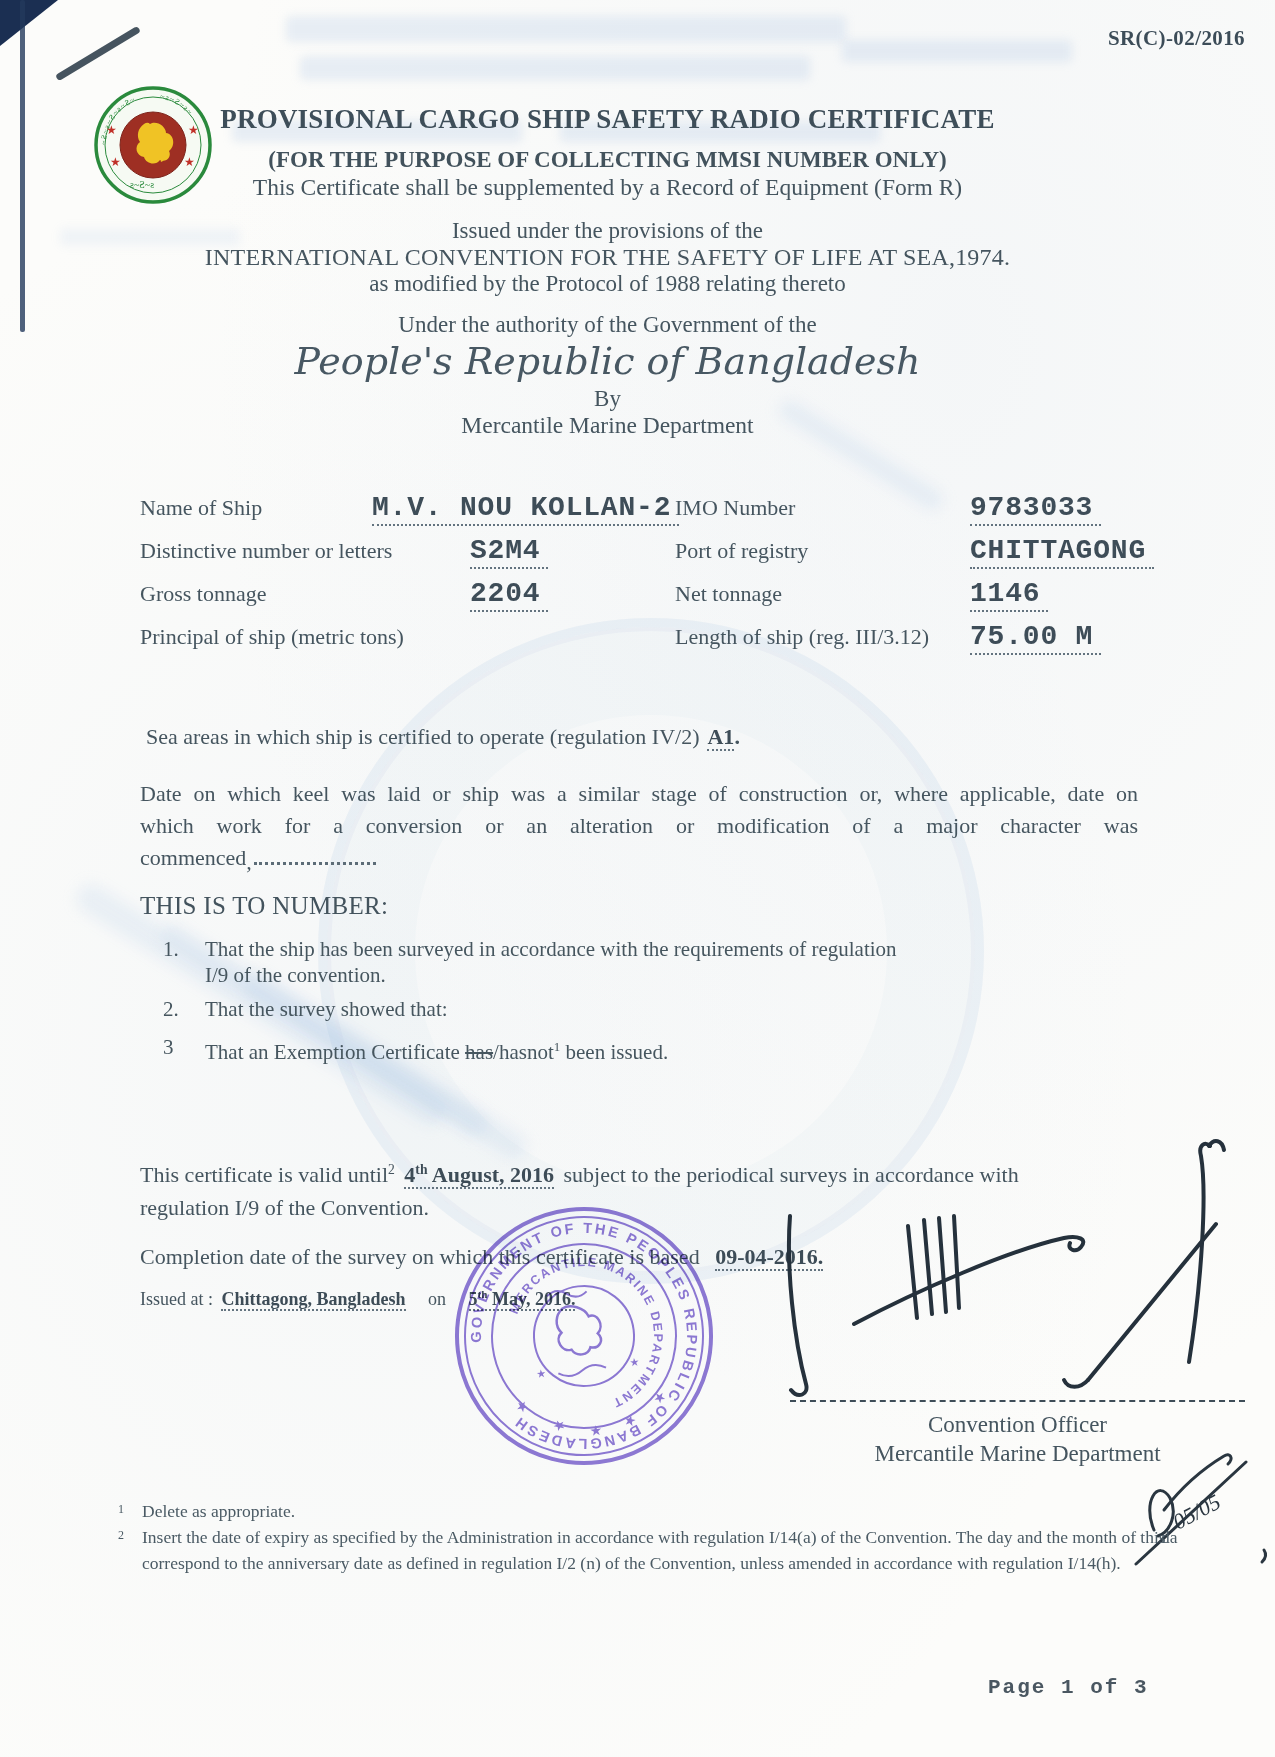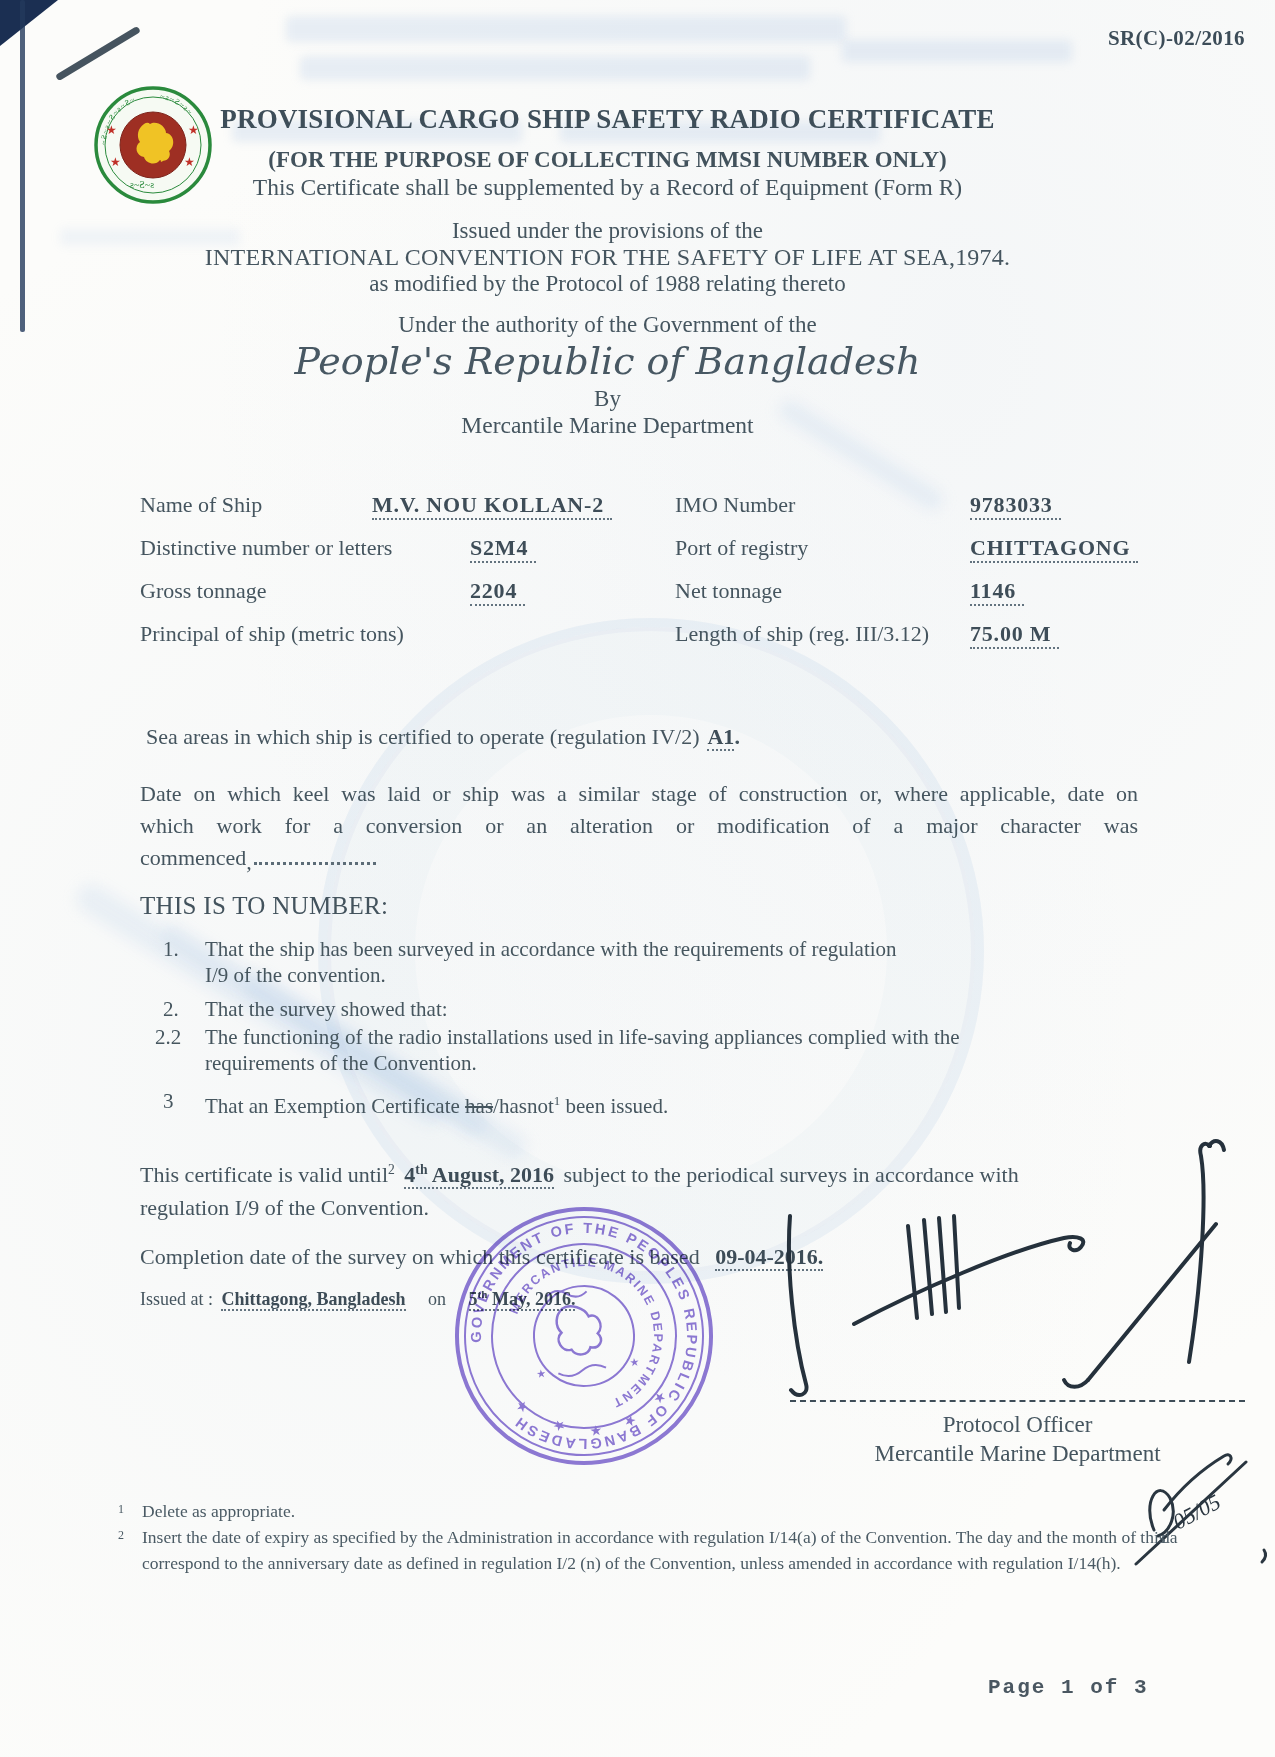--- a/index.html
+++ b/index.html
@@ -38,21 +38,21 @@
   .h-dept{font-size:23.5px;}
   .logo{position:absolute;left:92px;top:84px;width:122px;height:122px;}
 
   
   .details{position:absolute;left:140px;top:492px;width:1005px;}
   .drow{display:flex;align-items:baseline;height:43px;}
   .dl-label{width:330px;font-size:22px;flex:none;}
   .dl-value{width:205px;flex:none;}
   .dr-label{width:295px;font-size:22px;flex:none;}
   .dr-value{flex:1;}
-  .val{font-family:Liberation Serif, serif;font-weight:bold;font-size:22px;letter-spacing:.8px;color:#3e4d58;border-bottom:2px dotted #63737f;padding-right:8px;padding-bottom:1px;white-space:nowrap;margin-top:44px;}
+  .val{font-family:Liberation Mono, monospace;font-weight:bold;font-size:28px;letter-spacing:.8px;color:#3e4d58;border-bottom:2px dotted #63737f;padding-right:8px;padding-bottom:1px;white-space:nowrap;margin-top:44px;}
   .val:empty{border-bottom:none;padding:0;}
 
   .sea{position:absolute;left:146px;top:724px;font-size:22px;}
   .sea-val{font-weight:bold;border-bottom:2px dotted #63737f;margin-left:8px;color:#3e4d58;}
   .sea-dot{font-weight:bold;}
 
   .keel{position:absolute;left:140px;top:778px;width:998px;font-size:22px;line-height:32px;}
   .jline{text-align:justify;text-align-last:justify;}
   .dotted-blank{display:inline-block;width:122px;border-bottom:3px dotted #5c6c77;height:16px;vertical-align:baseline;margin-left:2px;}
   .low-comma{position:relative;top:4px;font-style:italic;}
@@ -184,25 +184,20 @@
   <div class="clist">
     <div class="citem m1">
       <span class="cnum">1.</span>
       <span><span>That the ship has been surveyed in accordance with the requirements of regulation</span><br>
             <span>I/9 of the convention.</span></span>
     </div>
     <div class="citem m2">
       <span class="cnum">2.</span>
       <span>That the survey showed that:</span>
     </div>
-    <div class="citem">
-      <span class="cnum" style="margin-left:-8px;width:50px;">2.2</span>
-      <span><span>The functioning of the radio installations used in life-saving appliances complied with the</span><br>
-            <span>requirements of the Convention.</span></span>
-    </div>
     <div class="citem m3">
       <span class="cnum">3</span>
       <span><span>That an Exemption Certificate </span><span class="struck">has</span><span>/hasnot</span><sup>1</sup><span> been issued.</span></span>
     </div>
   </div>
 
   <div class="valid">
     <div>
       <span>This certificate is valid until</span><sup>2</sup>
       <span class="inline-date"><span>4</span><sup>th</sup><span> August, 2016</span></span>
@@ -232,21 +227,21 @@
       <path d="M196,88 L201,180"></path>
       <path d="M96,196 C160,162 252,122 306,110 C320,107 330,111 323,119 C318,125 309,122 312,115"></path>
       <path d="M452,18 C447,13 440,17 443,28 C449,64 444,152 431,234"></path>
       <path d="M451,18 C456,10 464,12 466,22"></path>
       <path d="M330,252 L458,96"></path>
       <path d="M330,252 C322,261 310,261 306,252"></path>
     </g>
   </svg>
   <div class="sig-dash"></div>
   <div class="sig-title">
-    <div>Protocol Officer</div>
+    <div>Convention Officer</div>
     <div>Mercantile Marine Department</div>
   </div>
   <svg class="sig-note-art" viewBox="0 0 150 132">
     <g fill="none" stroke="#2a3640" stroke-width="3" stroke-linecap="round">
       <path d="M26,92 C14,64 30,40 42,60 C50,76 42,94 30,98"></path>
       <path d="M36,72 C56,46 76,30 96,18 C102,14 106,20 100,26"></path>
       <path d="M8,126 L118,24"></path>
       <path d="M136,112 q4,6 -2,12"></path>
     </g>
     <text x="50" y="92" font-family="Liberation Serif, serif" font-style="italic" font-size="22" fill="#2a3640" transform="rotate(-28 50 92)">05/05</text>

